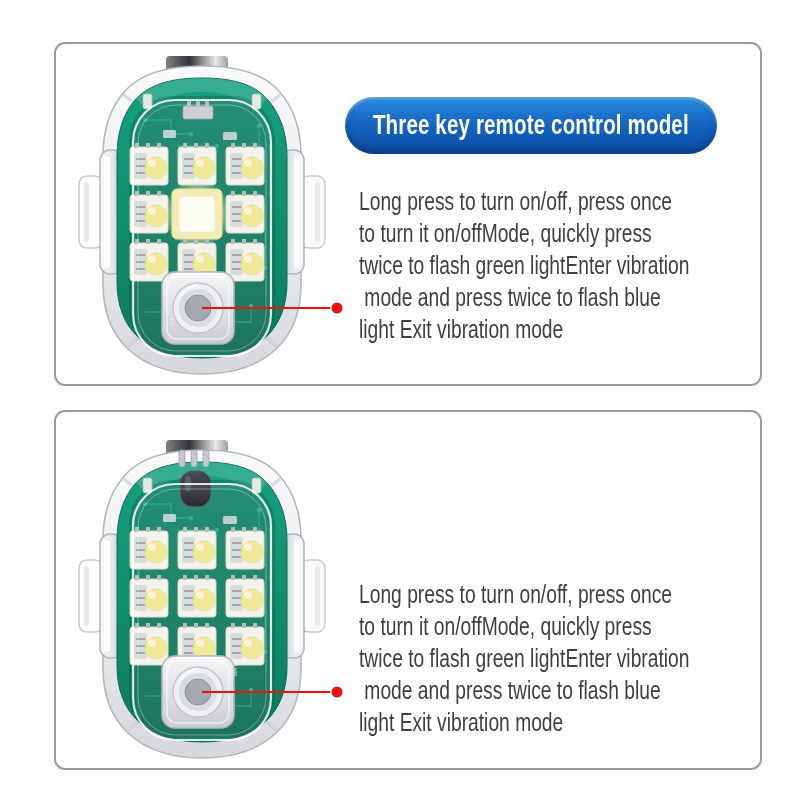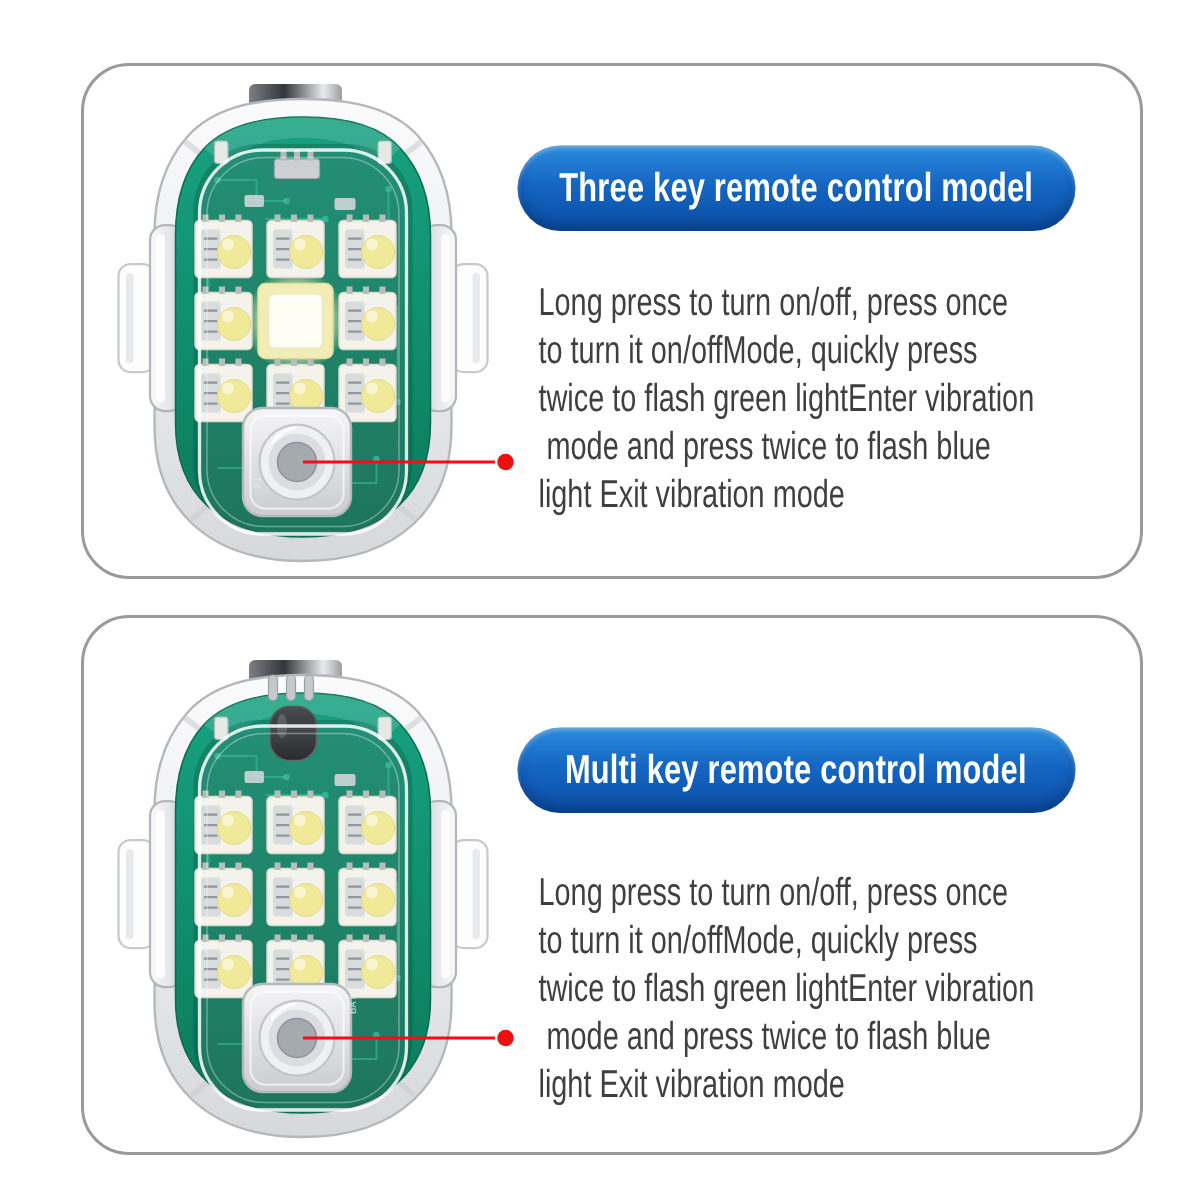--- a/index.html
+++ b/index.html
@@ -2,21 +2,21 @@
 <html><head>
 <meta charset="utf-8">
 <style>
   html,body{margin:0;padding:0;background:#ffffff;}
   .page{
     position:relative;width:800px;height:800px;background:#ffffff;
     font-family:"Liberation Sans",sans-serif;overflow:hidden;
   }
   .panel{
     position:absolute;left:54px;width:708px;box-sizing:border-box;
-    border:2.5px solid #9a9a9a;border-radius:32px;background:#ffffff;
+    border:2.5px solid #9a9a9a;border-radius:11px;background:#ffffff;
     overflow:hidden;
   }
   .panel-1{top:42px;height:344px;}
   .panel-2{top:410px;height:360px;}
   .device-mount{position:absolute;left:21px;width:250px;height:332px;}
   .panel-1 .device-mount{top:10px;}
   .panel-2 .device-mount{top:26px;}
   .device-mount svg{display:block;width:100%;height:100%;}
   .callout{position:absolute;left:142px;width:146px;height:14px;}
   .panel-1 .callout{top:257px;}
@@ -448,23 +448,20 @@
     <path d="M104,242 a24,24 0 0 1 16,-11" stroke="#ffffff" stroke-width="2" fill="none" opacity="0.8"></path>
   </g>
 
   <text x="160" y="238" transform="rotate(-90 160 238)" font-size="7" fill="rgba(225,240,233,0.8)" font-family="DejaVu Sans Mono, monospace">BAT+</text>
 </svg>
       </div>
     <svg class="callout" width="146" height="14" viewBox="0 0 146 14">
       <line x1="4" y1="7" x2="132" y2="7" stroke-width="2" stroke="#ee1111"></line>
       <circle cx="139" cy="7" r="5.5" fill="#ee1111"></circle>
     </svg>
-    <div class="pill" style="background: linear-gradient(rgb(43, 140, 221) 0%, rgb(21, 102, 195) 45%, rgb(11, 77, 163) 100%);">
-      <span>Multi key remote control model</span>
-    </div>
     <p class="desc" style="color: rgb(63, 63, 63);">Long press to turn on/off, press once
 to turn it on/offMode, quickly press
 twice to flash green lightEnter vibration
  mode and press twice to flash blue
 light Exit vibration mode</p>
   </section>
 
 </div>
 
 </body></html>

